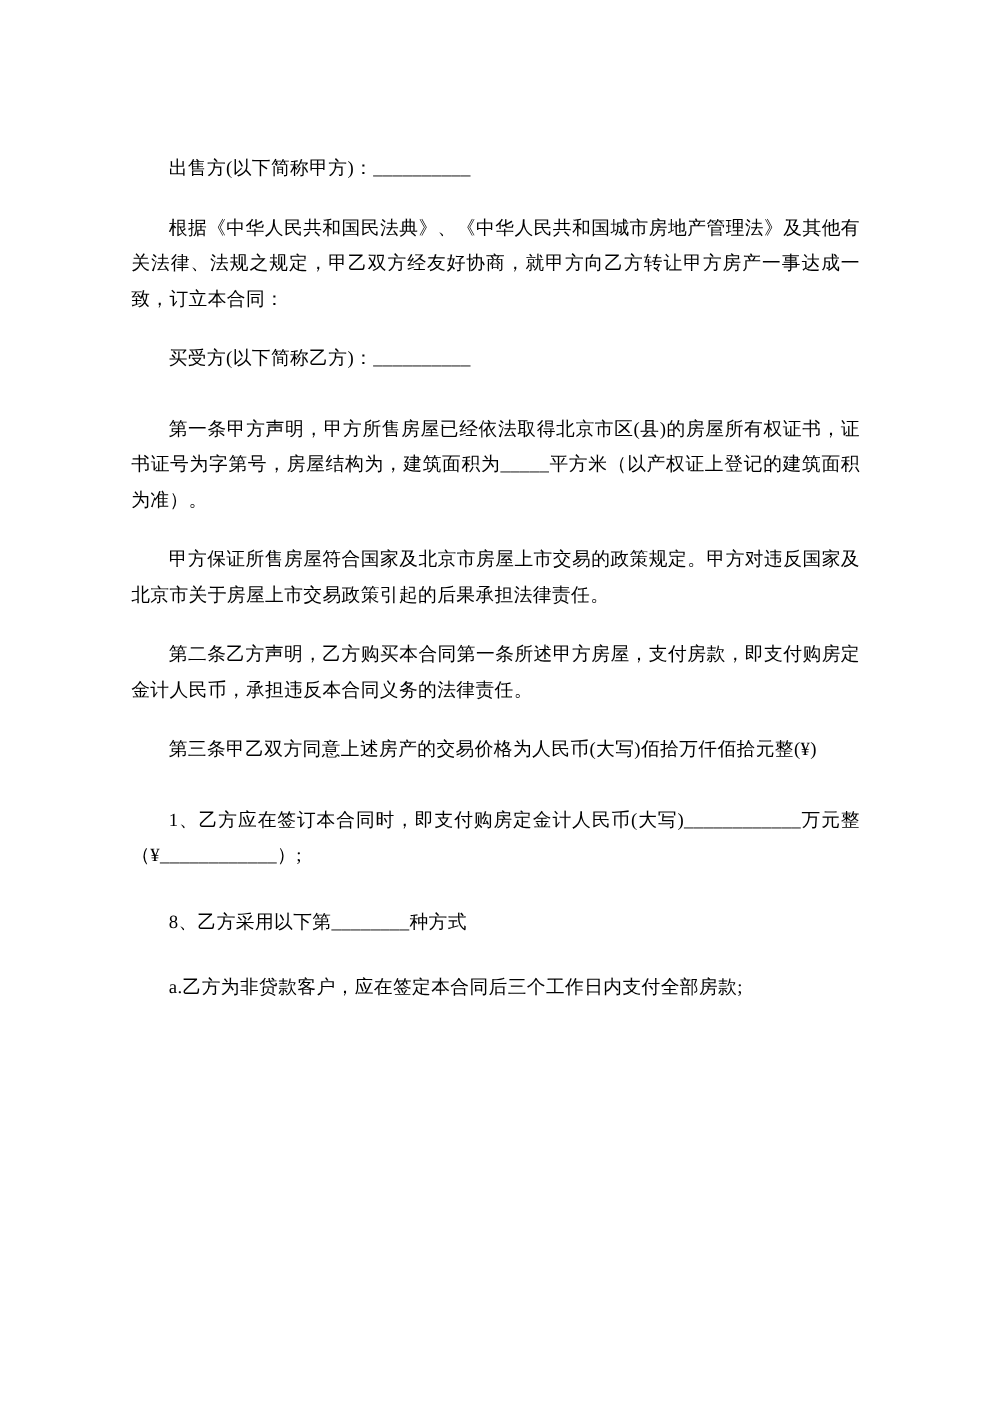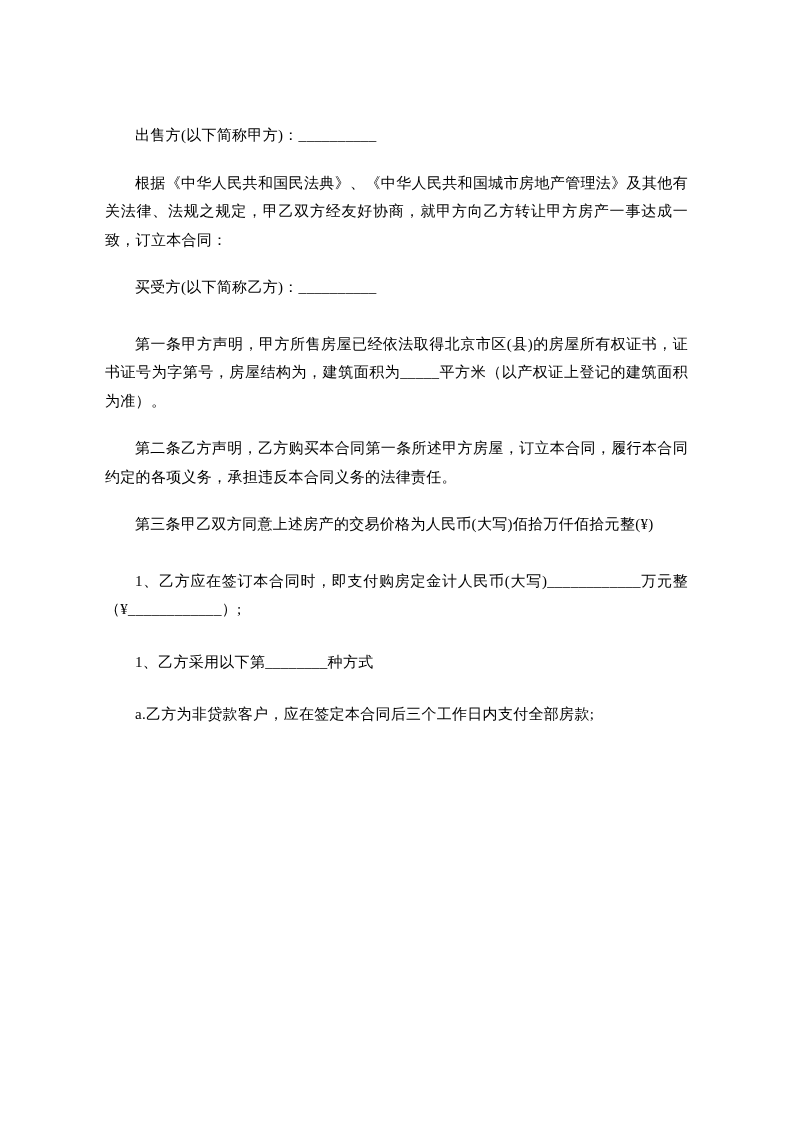--- a/index.html
+++ b/index.html
@@ -35,19 +35,20 @@
 </style>
 </head>
 <body>
 
 <div class="page">
   <div class="content">
     <p class="para">出售方(以下简称甲方)：__________</p>
     <p class="para">根据《中华人民共和国民法典》、《中华人民共和国城市房地产管理法》及其他有关法律、法规之规定，甲乙双方经友好协商，就甲方向乙方转让甲方房产一事达成一致，订立本合同：</p>
     <p class="para gap-lg">买受方(以下简称乙方)：__________</p>
     <p class="para">第一条甲方声明，甲方所售房屋已经依法取得北京市区(县)的房屋所有权证书，证书证号为字第号，房屋结构为，建筑面积为_____平方米（以产权证上登记的建筑面积为准）。</p>
-    <p class="para">第二条乙方声明，乙方购买本合同第一条所述甲方房屋，订立本合同，履行本合同约定的各项义务，承担违反本合同义务的法律责任。</p>
+    <p class="para">甲方保证所售房屋符合国家及北京市房屋上市交易的政策规定。甲方对违反国家及北京市关于房屋上市交易政策引起的后果承担法律责任。</p>
+    <p class="para">第二条乙方声明，乙方购买本合同第一条所述甲方房屋，支付房款，即支付购房定金计人民币，承担违反本合同义务的法律责任。</p>
     <p class="para gap-lg">第三条甲乙双方同意上述房产的交易价格为人民币(大写)佰拾万仟佰拾元整(¥)</p>
     <p class="para gap-md">1、乙方应在签订本合同时，即支付购房定金计人民币(大写)____________万元整（¥____________）;</p>
-    <p class="para gap-md">1、乙方采用以下第________种方式</p>
+    <p class="para gap-md">8、乙方采用以下第________种方式</p>
     <p class="para">a.乙方为非贷款客户，应在签定本合同后三个工作日内支付全部房款;</p>
   </div>
 </div>
 
 </body></html>

